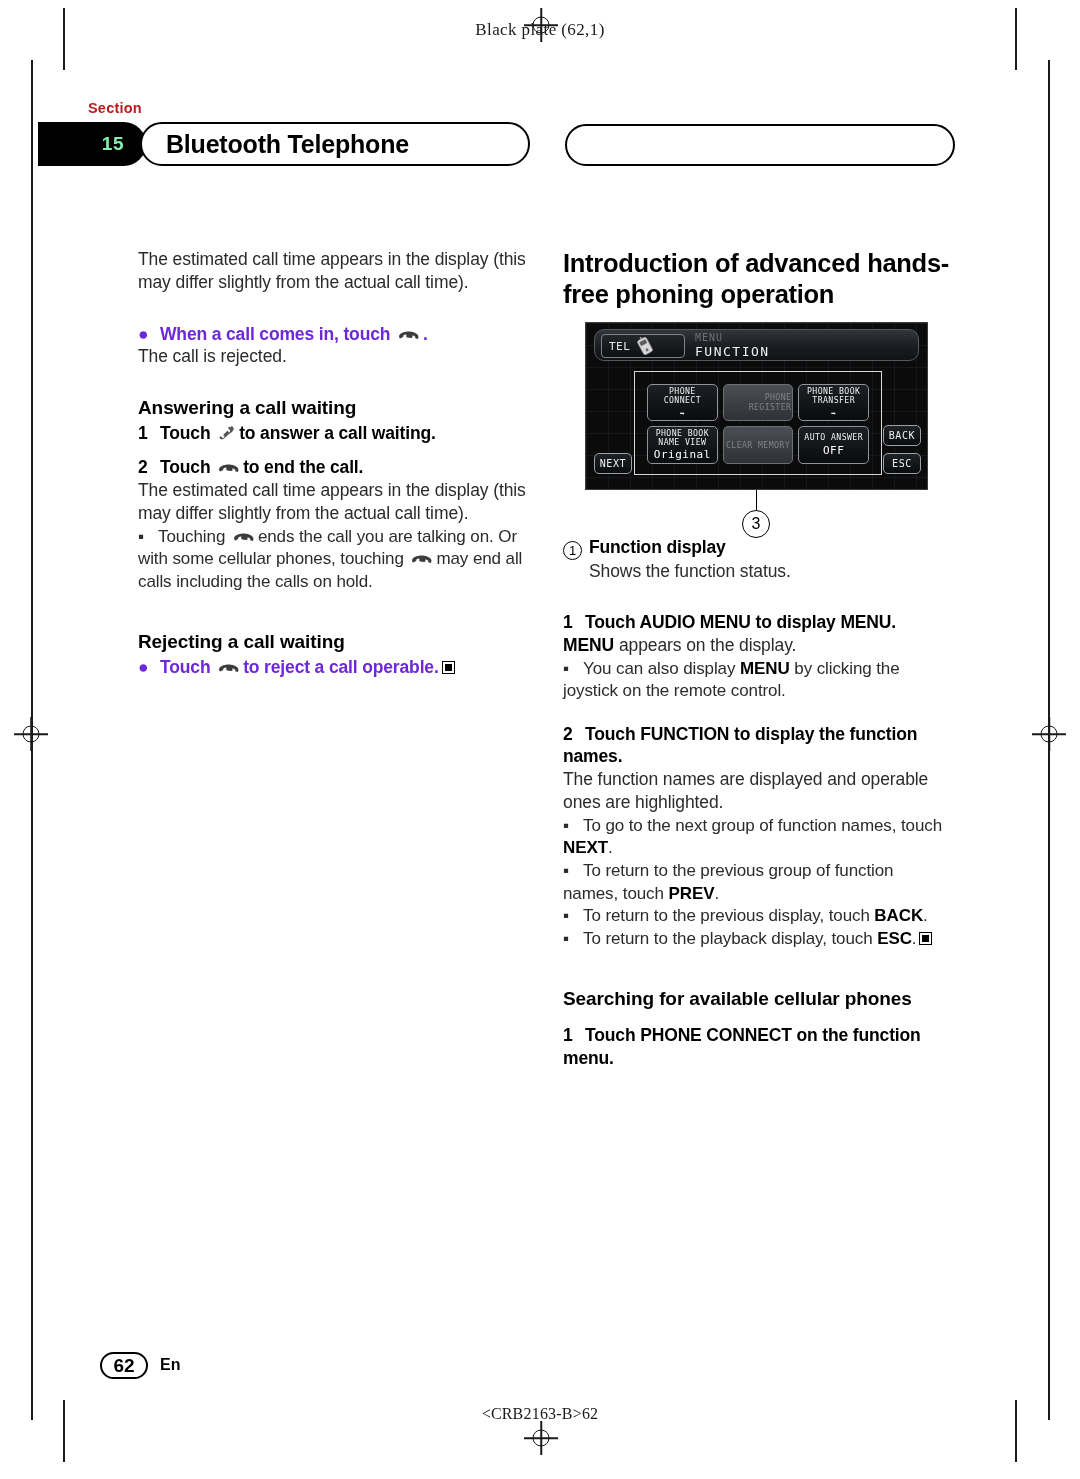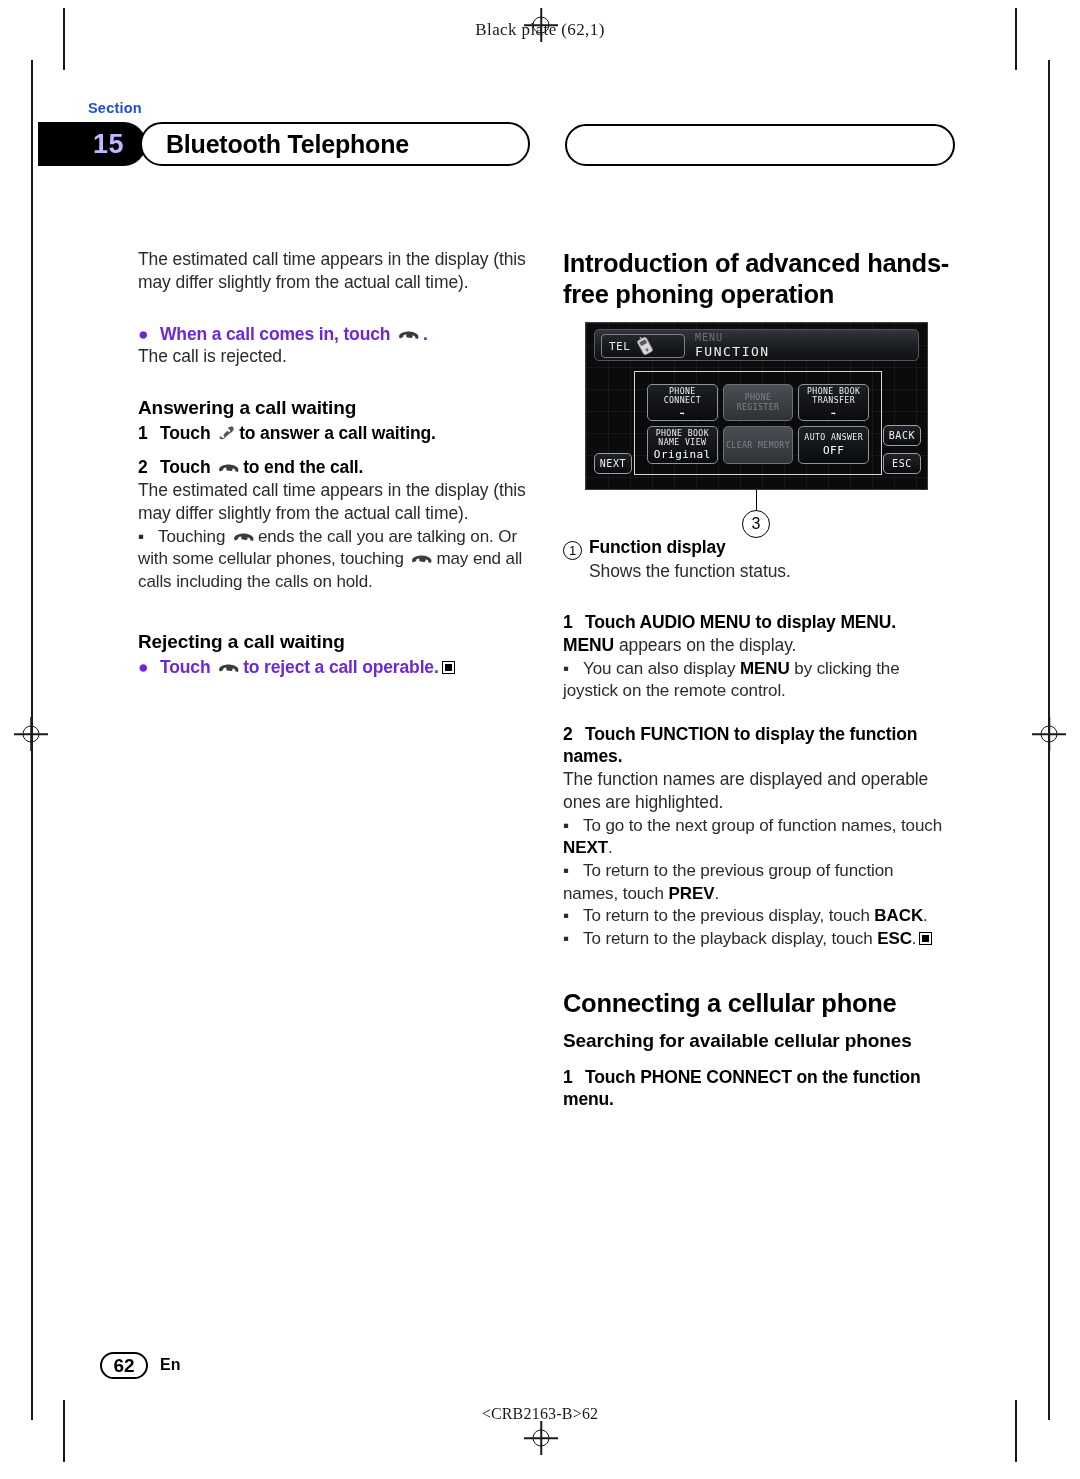--- a/index.html
+++ b/index.html
@@ -67,32 +67,32 @@
   }
 
   
   .section-label {
     position: absolute;
     left: 88px;
     top: 100px;
     font-size: 14.5px;
     font-weight: bold;
     letter-spacing: 0.2px;
-    color: #1d4ed8;
+    color: #b91c1c;
   }
   .section-badge {
     position: absolute;
     left: 38px;
     top: 122px;
     width: 108px;
     height: 44px;
     background: #000;
     border-radius: 0 22px 22px 0;
-    color: #c4b5fd;
-    font-size: 27px;
+    color: #86efac;
+    font-size: 19px;
     font-weight: bold;
     display: flex;
     align-items: center;
     justify-content: flex-end;
     padding-right: 22px;
     box-sizing: border-box;
     letter-spacing: 0.5px;
   }
   .title-pill {
     position: absolute;
@@ -264,21 +264,21 @@
     background-image:
       repeating-linear-gradient(to right, rgba(120,130,145,.10) 0 1px, transparent 1px 22px),
       repeating-linear-gradient(to bottom, rgba(120,130,145,.10) 0 1px, transparent 1px 22px);
     pointer-events: none;
   }
   .dev-topbar {
     position: absolute;
     left: 8px; top: 6px; right: 8px; height: 32px;
     background: linear-gradient(180deg,#32363c 0%,#1a1d21 55%,#101214 100%);
     border: 1px solid #55595f;
-    border-radius: 5px;
+    border-radius: 10px;
     box-sizing: border-box;
   }
   .dev-tel {
     position: absolute;
     left: 6px; top: 4px;
     width: 84px; height: 24px;
     background: linear-gradient(180deg,#23262a 0%,#0e1012 100%);
     border: 1px solid #7d828a;
     border-radius: 4px;
     display: flex;
@@ -329,20 +329,21 @@
     align-items: center;
     justify-content: center;
     padding: 2px 1px;
     box-sizing: border-box;
     position: relative;
   }
   .dev-btn.dim {
     background: linear-gradient(180deg,#4b4f55 0%,#2e3135 100%);
     color: #7e838a;
     border-color: #6b7077;
+    text-align: right;
   }
   .dev-btn .b-val {
     font-size: 11px;
     letter-spacing: 0.5px;
     margin-top: 2px;
     color: #ffffff;
   }
   .dev-btn .arrow {
     display: block;
     margin-top: 3px;
@@ -613,21 +614,20 @@
     <span class="sq-mark">▪</span><span>To return to the previous group of function names, touch </span><b class="inline-b">PREV</b><span>.</span>
   </p>
   <p class="note">
     <span class="sq-mark">▪</span><span>To return to the previous display, touch </span><b class="inline-b">BACK</b><span>.</span>
   </p>
   <p class="note">
     <span class="sq-mark">▪</span><span>To return to the playback display, touch </span><b class="inline-b">ESC</b><span>.</span><span class="endmark"></span>
   </p>
 
   <div class="gap-xl"></div>
-  <h2 class="sec-title">Connecting a cellular phone</h2>
   <h4 class="sub2-title">Searching for available cellular phones</h4>
   <div class="gap-s"></div>
   <p class="step">
     <span class="step-num">1</span><span>Touch PHONE CONNECT on the function menu.</span>
   </p>
 
 </div>
 
 <div class="page-num-pill">62</div>
 <div class="page-lang">En</div>

